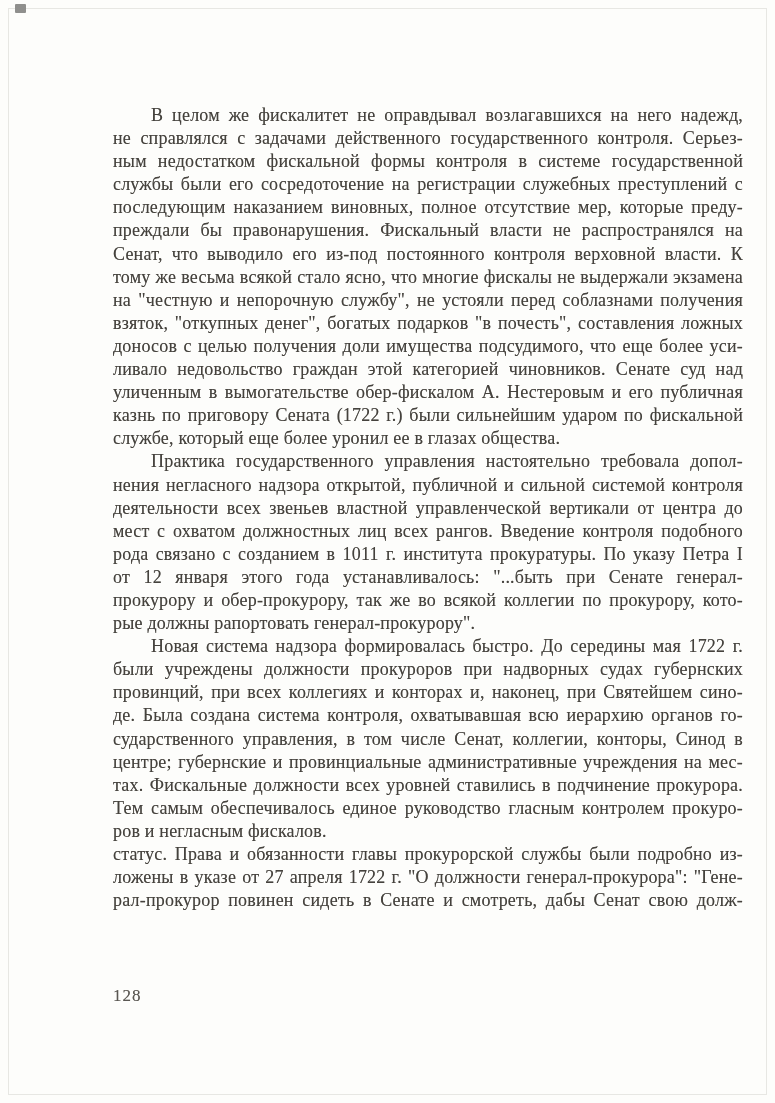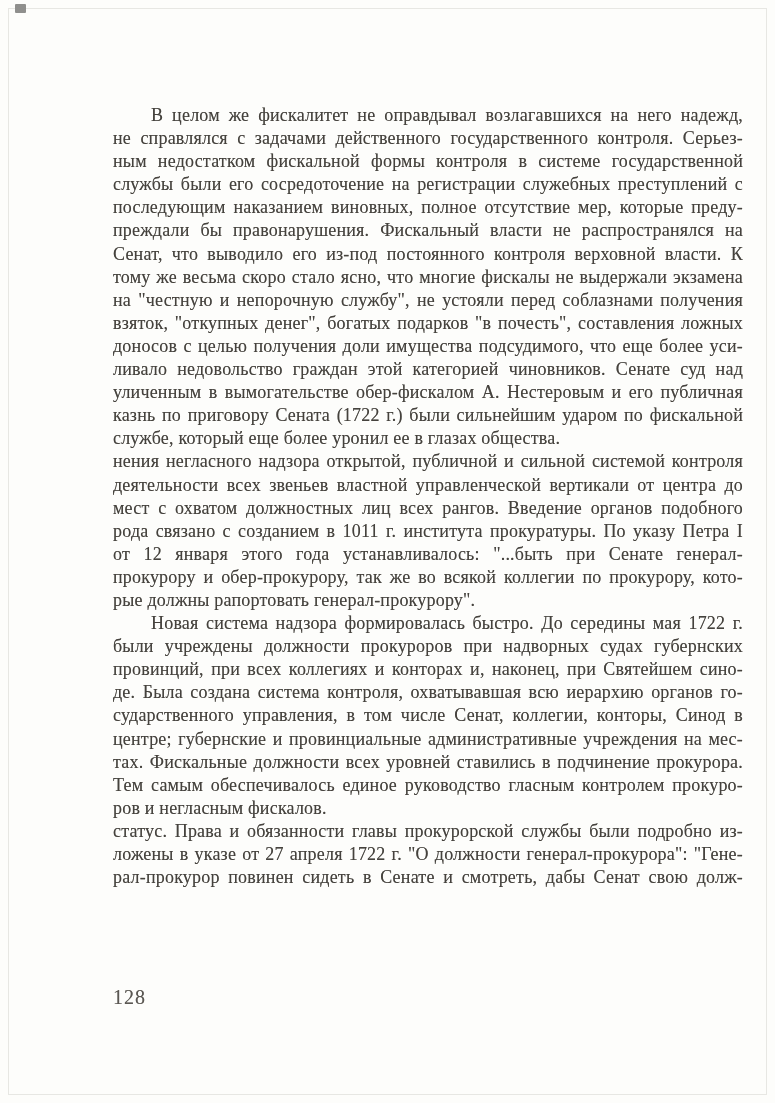--- a/index.html
+++ b/index.html
@@ -59,50 +59,51 @@
     text-indent: 38px;
   }
   .text-line.para-last-left {
     text-align: left;
   }
   .page-number {
     position: absolute;
     left: 113px;
     top: 986px;
     color: #5a5752;
-    font-size: 20px;
+    font-size: 17px;
     letter-spacing: 1px;
     text-shadow: 0 0 0.5px rgba(90, 88, 84, 0.5);
   }
 </style>
 </head>
 <body>
 
 <div class="page">
   <div class="scan-frame"></div>
   <div class="scan-artifact"></div>
   <div class="text-block">
       <div class="text-line para-first justified">В целом же фискалитет не оправдывал возлагавшихся на него надежд,</div>
       <div class="text-line justified">не справлялся с задачами действенного государственного контроля. Серьез-</div>
       <div class="text-line justified">ным недостатком фискальной формы контроля в системе государственной</div>
       <div class="text-line justified">службы были его сосредоточение на регистрации служебных преступлений с</div>
       <div class="text-line justified">последующим наказанием виновных, полное отсутствие мер, которые преду-</div>
       <div class="text-line justified">преждали бы правонарушения. Фискальный власти не распространялся на</div>
       <div class="text-line justified">Сенат, что выводило его из-под постоянного контроля верховной власти. К</div>
-      <div class="text-line justified">тому же весьма скоро стало ясно, что многие фискалы не выдержали экзамена</div>
+      <div class="text-line justified">тому же весьма всякой стало ясно, что многие фискалы не выдержали экзамена</div>
       <div class="text-line justified">на "честную и непорочную службу", не устояли перед соблазнами получения</div>
       <div class="text-line justified">взяток, "откупных денег", богатых подарков "в почесть", составления ложных</div>
       <div class="text-line justified">доносов с целью получения доли имущества подсудимого, что еще более уси-</div>
       <div class="text-line justified">ливало недовольство граждан этой категорией чиновников. Сенате суд над</div>
       <div class="text-line justified">уличенным в вымогательстве обер-фискалом А. Нестеровым и его публичная</div>
       <div class="text-line justified">казнь по приговору Сената (1722 г.) были сильнейшим ударом по фискальной</div>
       <div class="text-line para-last-left">службе, который еще более уронил ее в глазах общества.</div>
+      <div class="text-line para-first justified">Практика государственного управления настоятельно требовала допол-</div>
       <div class="text-line justified">нения негласного надзора открытой, публичной и сильной системой контроля</div>
       <div class="text-line justified">деятельности всех звеньев властной управленческой вертикали от центра до</div>
-      <div class="text-line justified">мест с охватом должностных лиц всех рангов. Введение органов подобного</div>
+      <div class="text-line justified">мест с охватом должностных лиц всех рангов. Введение контроля подобного</div>
       <div class="text-line justified">рода связано с созданием в 1011 г. института прокуратуры. По указу Петра I</div>
       <div class="text-line justified">от 12 января этого года устанавливалось: "...быть при Сенате генерал-</div>
       <div class="text-line justified">прокурору и обер-прокурору, так же во всякой коллегии по прокурору, кото-</div>
       <div class="text-line para-last-left">рые должны рапортовать генерал-прокурору".</div>
       <div class="text-line para-first justified">Новая система надзора формировалась быстро. До середины мая 1722 г.</div>
       <div class="text-line justified">были учреждены должности прокуроров при надворных судах губернских</div>
       <div class="text-line justified">провинций, при всех коллегиях и конторах и, наконец, при Святейшем сино-</div>
       <div class="text-line justified">де. Была создана система контроля, охватывавшая всю иерархию органов го-</div>
       <div class="text-line justified">сударственного управления, в том числе Сенат, коллегии, конторы, Синод в</div>
       <div class="text-line justified">центре; губернские и провинциальные административные учреждения на мес-</div>

